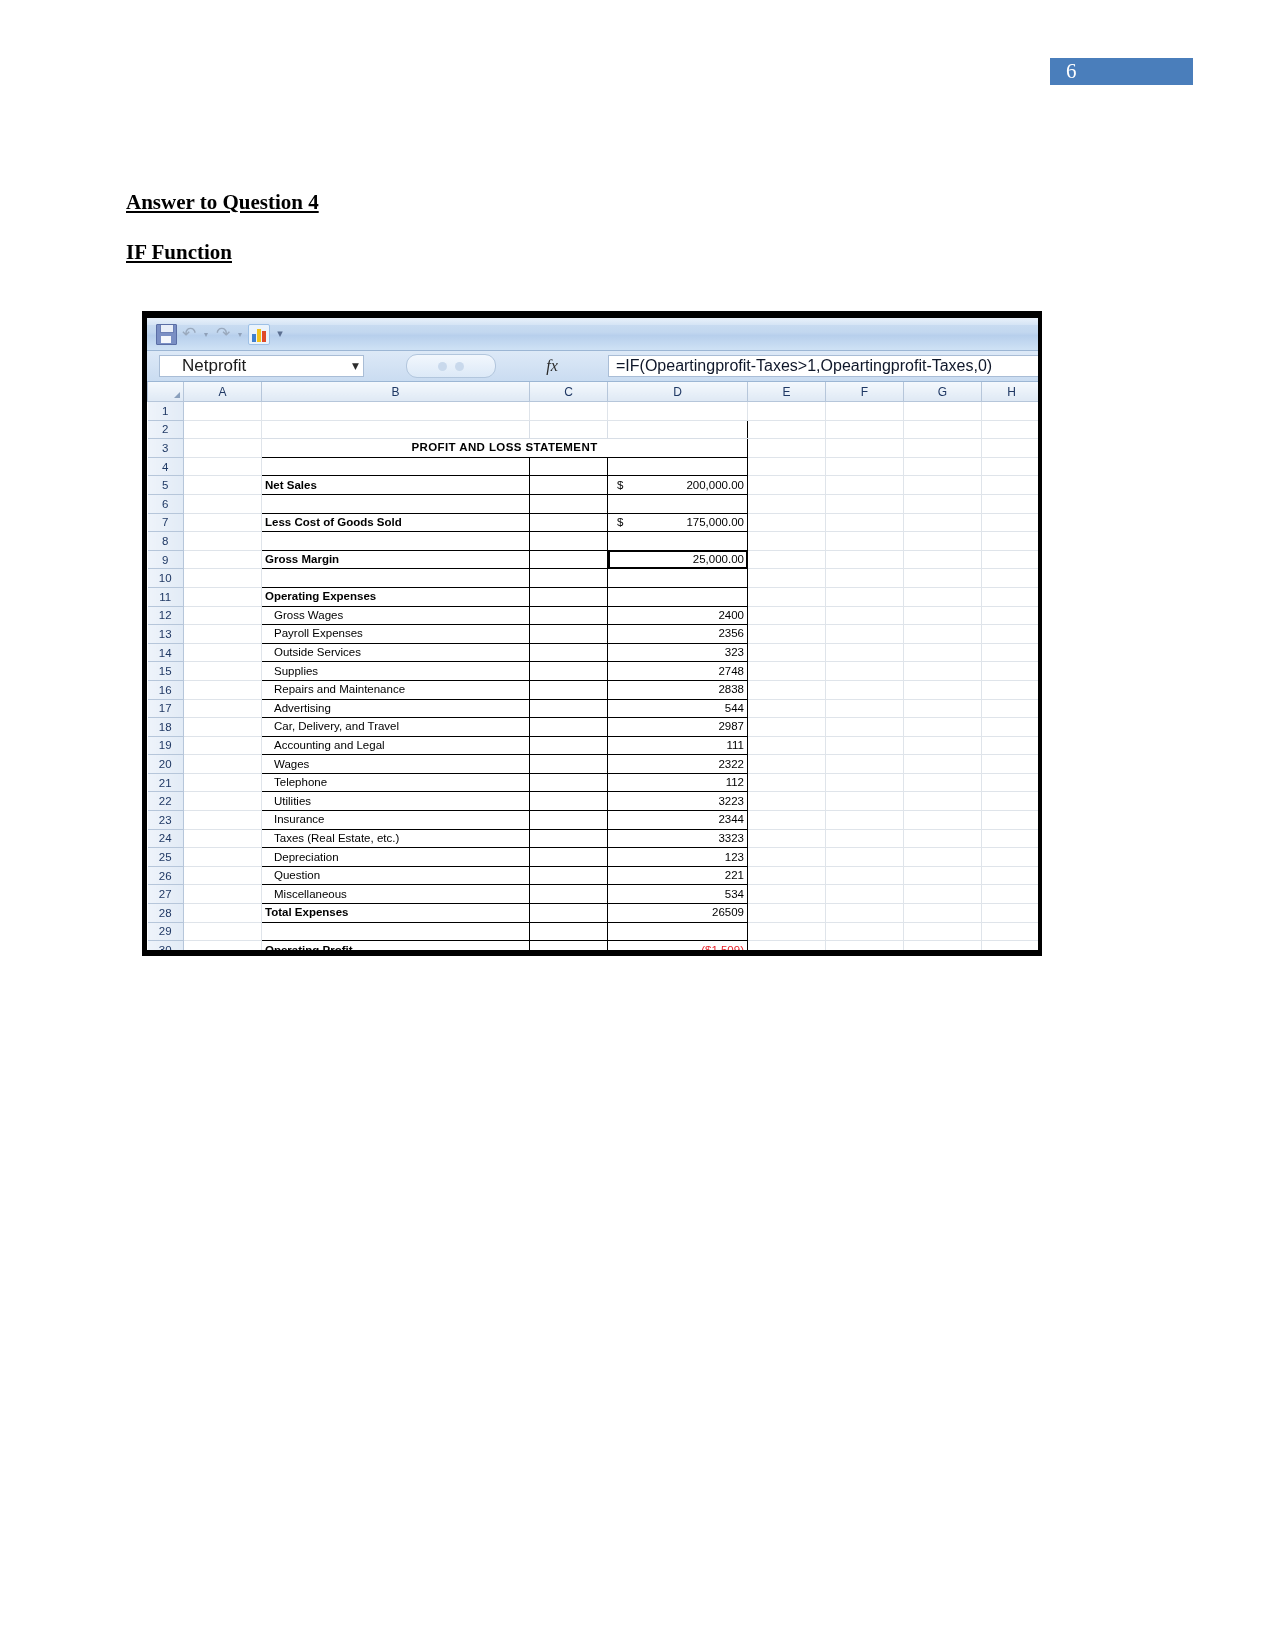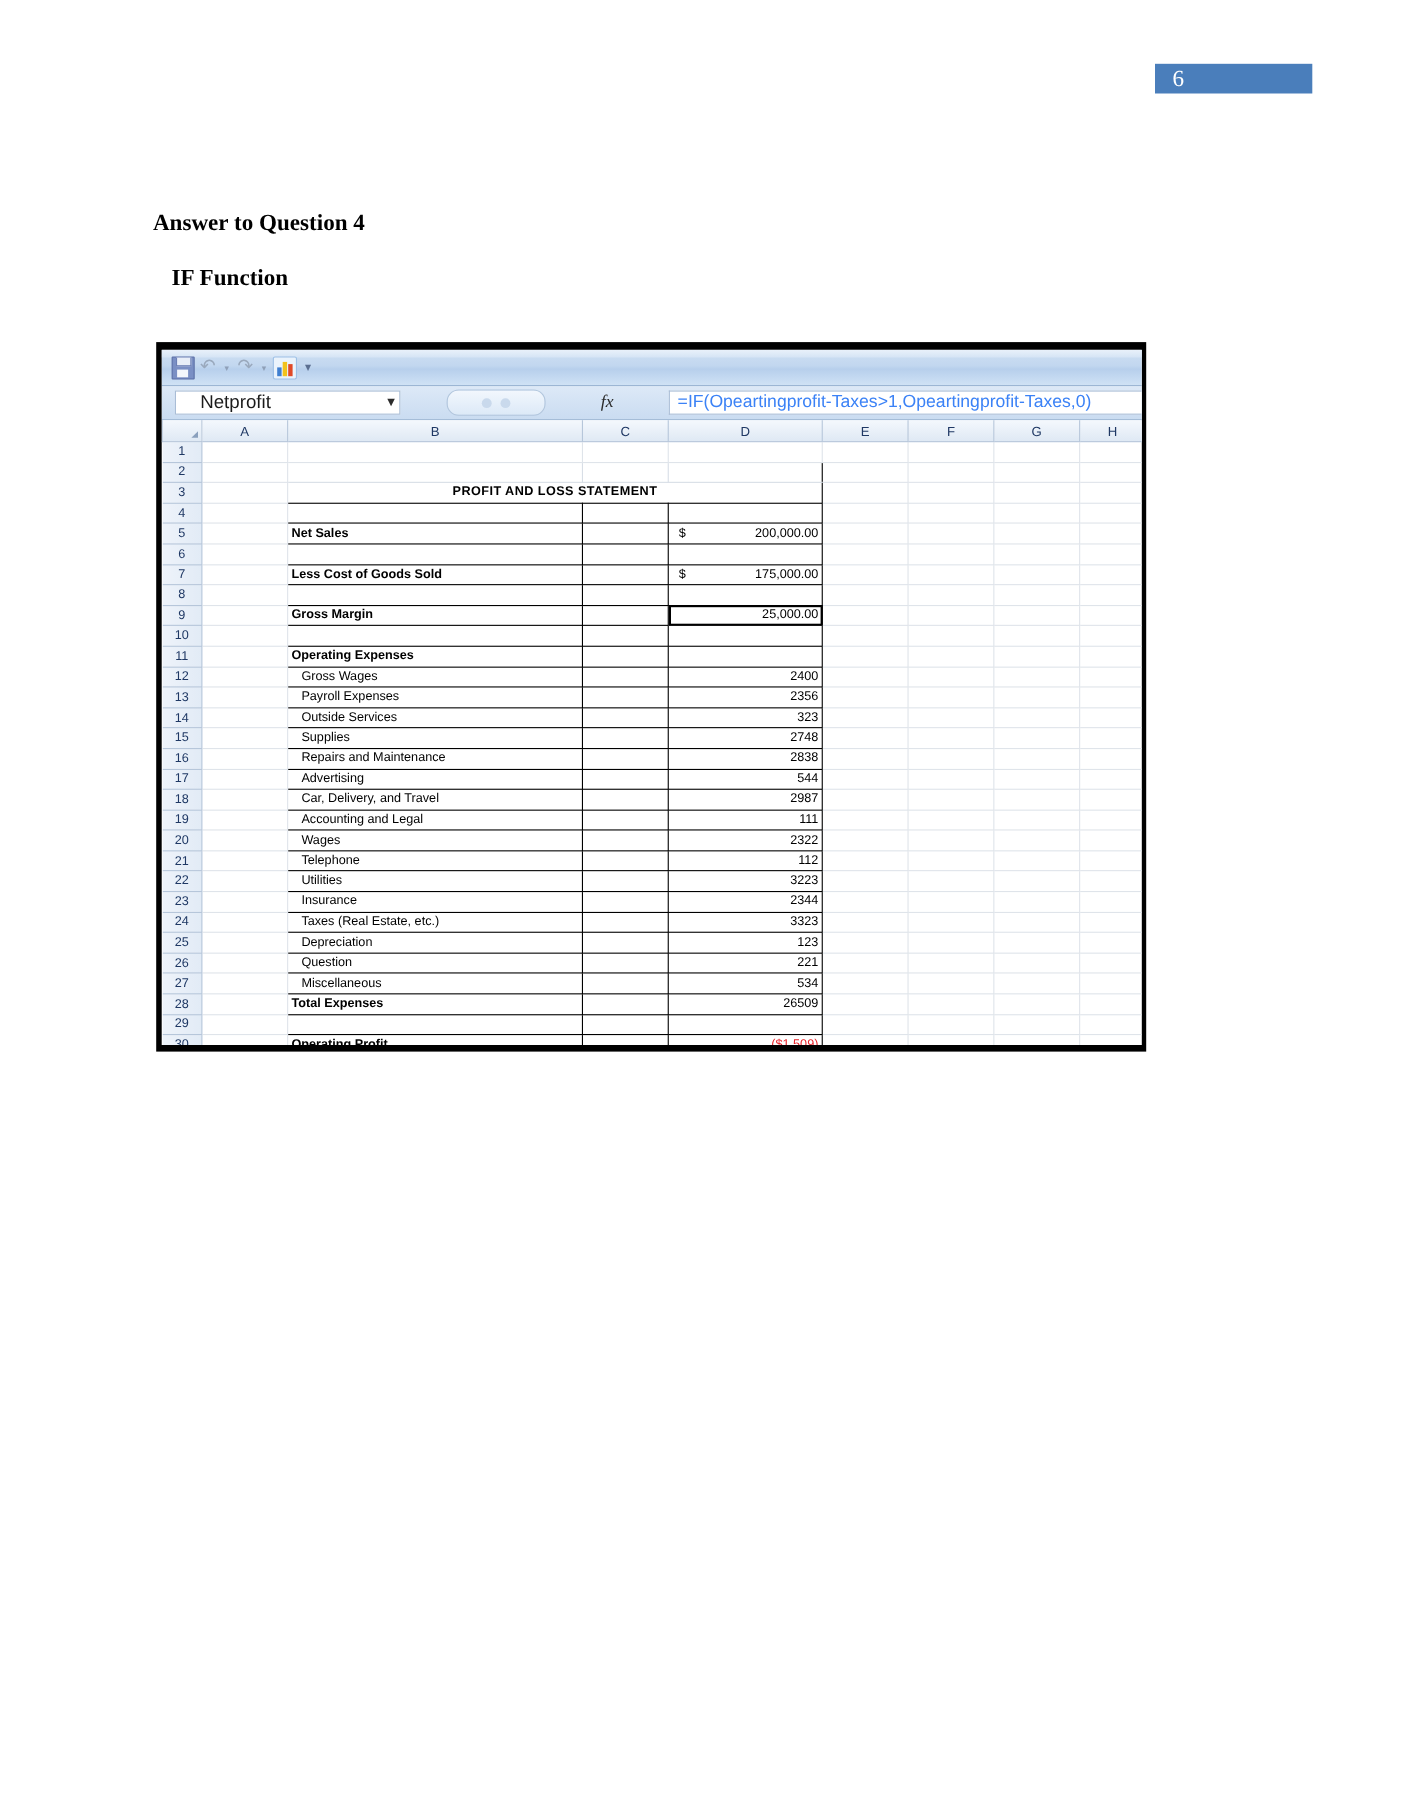--- a/index.html
+++ b/index.html
@@ -44,29 +44,30 @@
     left: 16px;
     top: 1px;
     font-family: "Liberation Serif", serif;
     font-size: 21px;
     color: #ffffff;
   }
 
   
   .heading {
     position: absolute;
-    left: 139px;
+    left: 126px;
     font-family: "Liberation Serif", serif;
     font-weight: bold;
     font-size: 21px;
     color: #000000;
+    text-decoration: underline;
     white-space: nowrap;
   }
   .heading.h-answer { top: 190px; }
-  .heading.h-if { top: 240px; margin-left: 17px; }
+  .heading.h-if { top: 240px; }
 
   
   .excel-shot {
     position: absolute;
     left: 142px;
     top: 311px;
     width: 900px;
     height: 645px;
     background: #000000;
     padding: 7px 4px 6px 5px;
@@ -226,21 +227,21 @@
   .formula-input {
     flex: 1;
     height: 22px;
     background: #ffffff;
     border: 1px solid #a9bdd6;
     border-right: none;
     display: flex;
     align-items: center;
     padding-left: 7px;
     font-size: 16px;
-    color: #3b82f6;
+    color: #0f172a;
     white-space: nowrap;
     overflow: hidden;
     box-sizing: border-box;
   }
 
   
   .grid {
     font-family: "Liberation Sans", sans-serif;
     font-size: 11.5px;
     color: #000;

